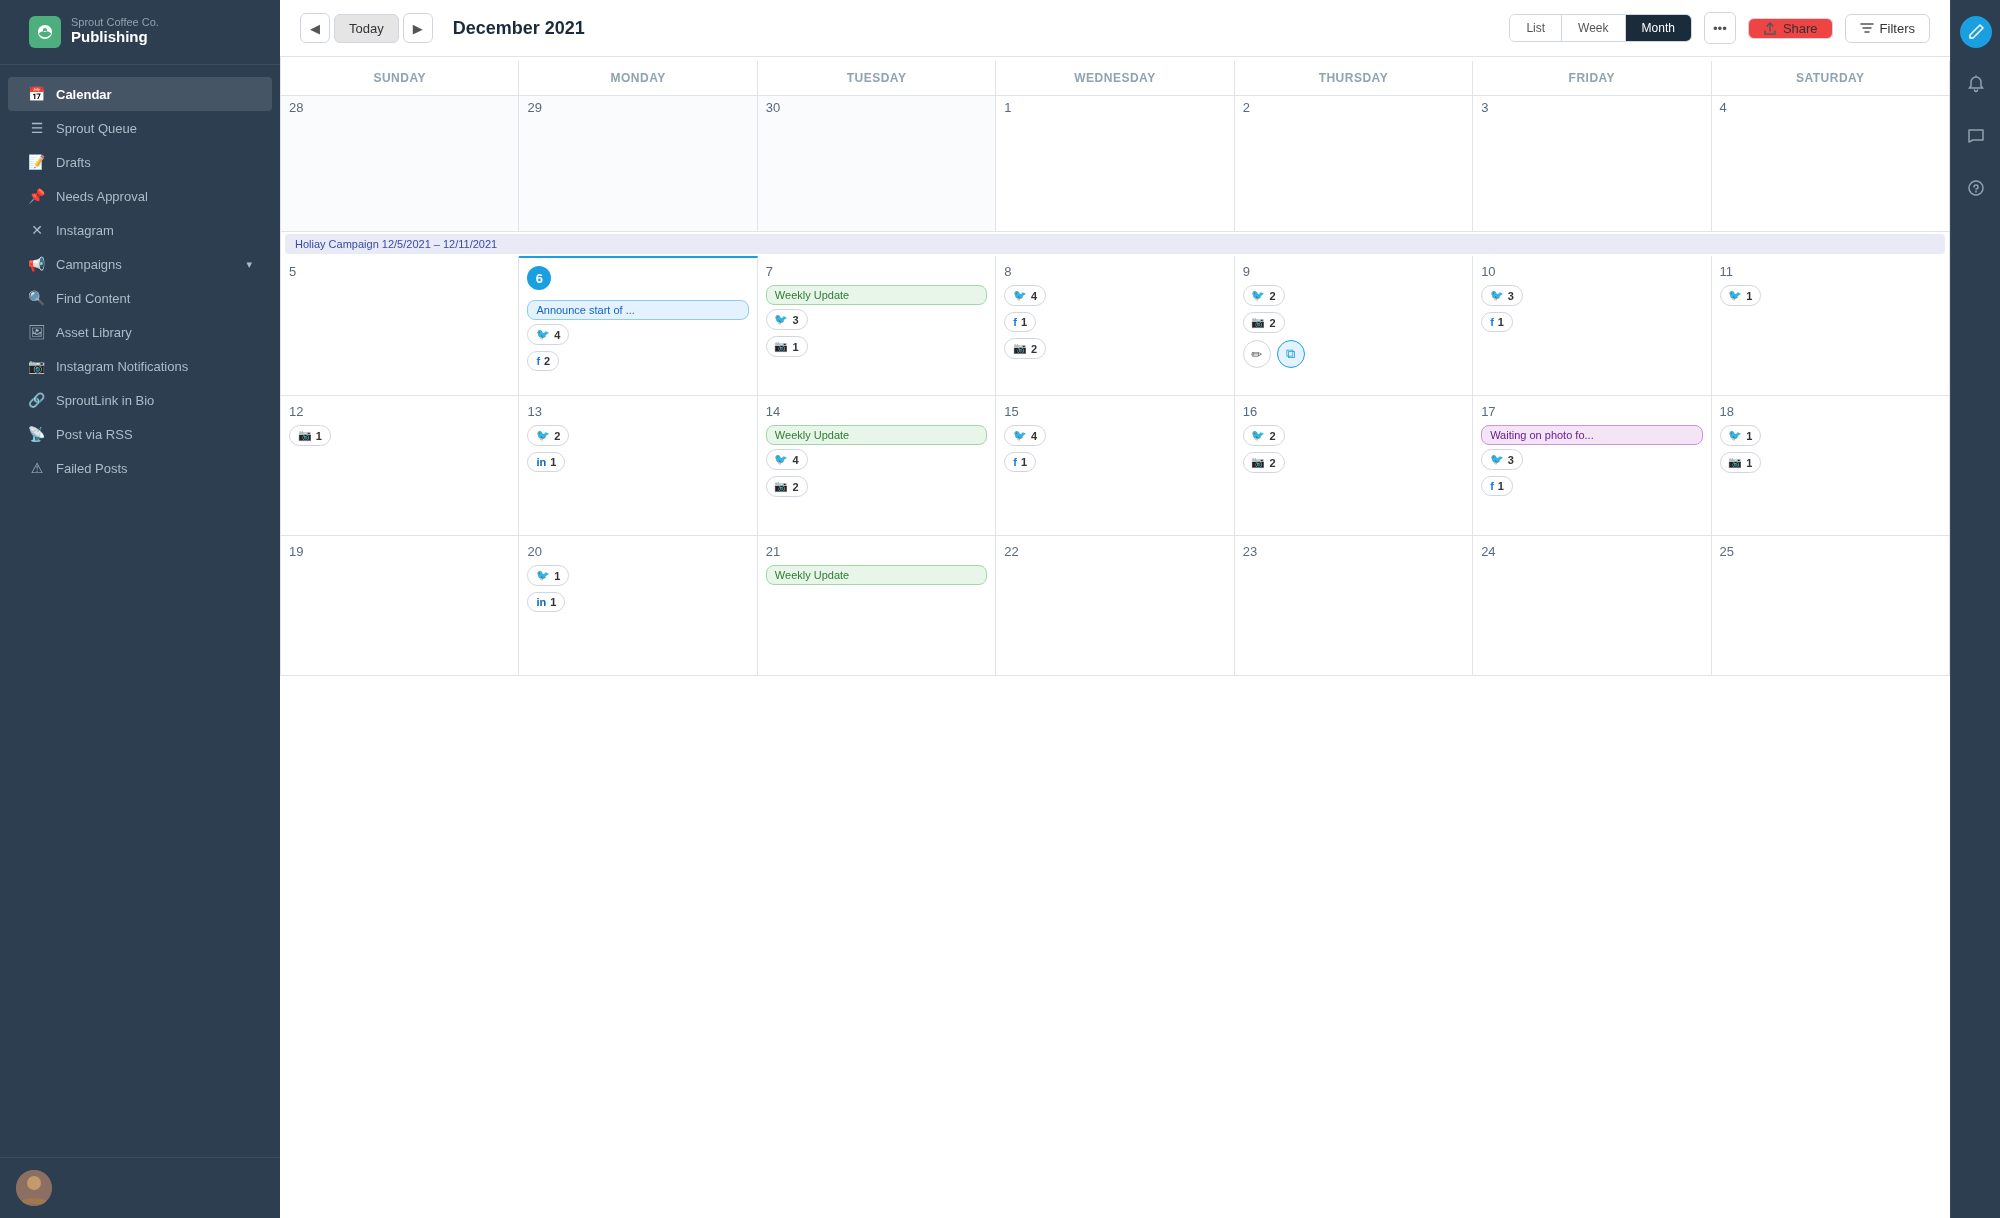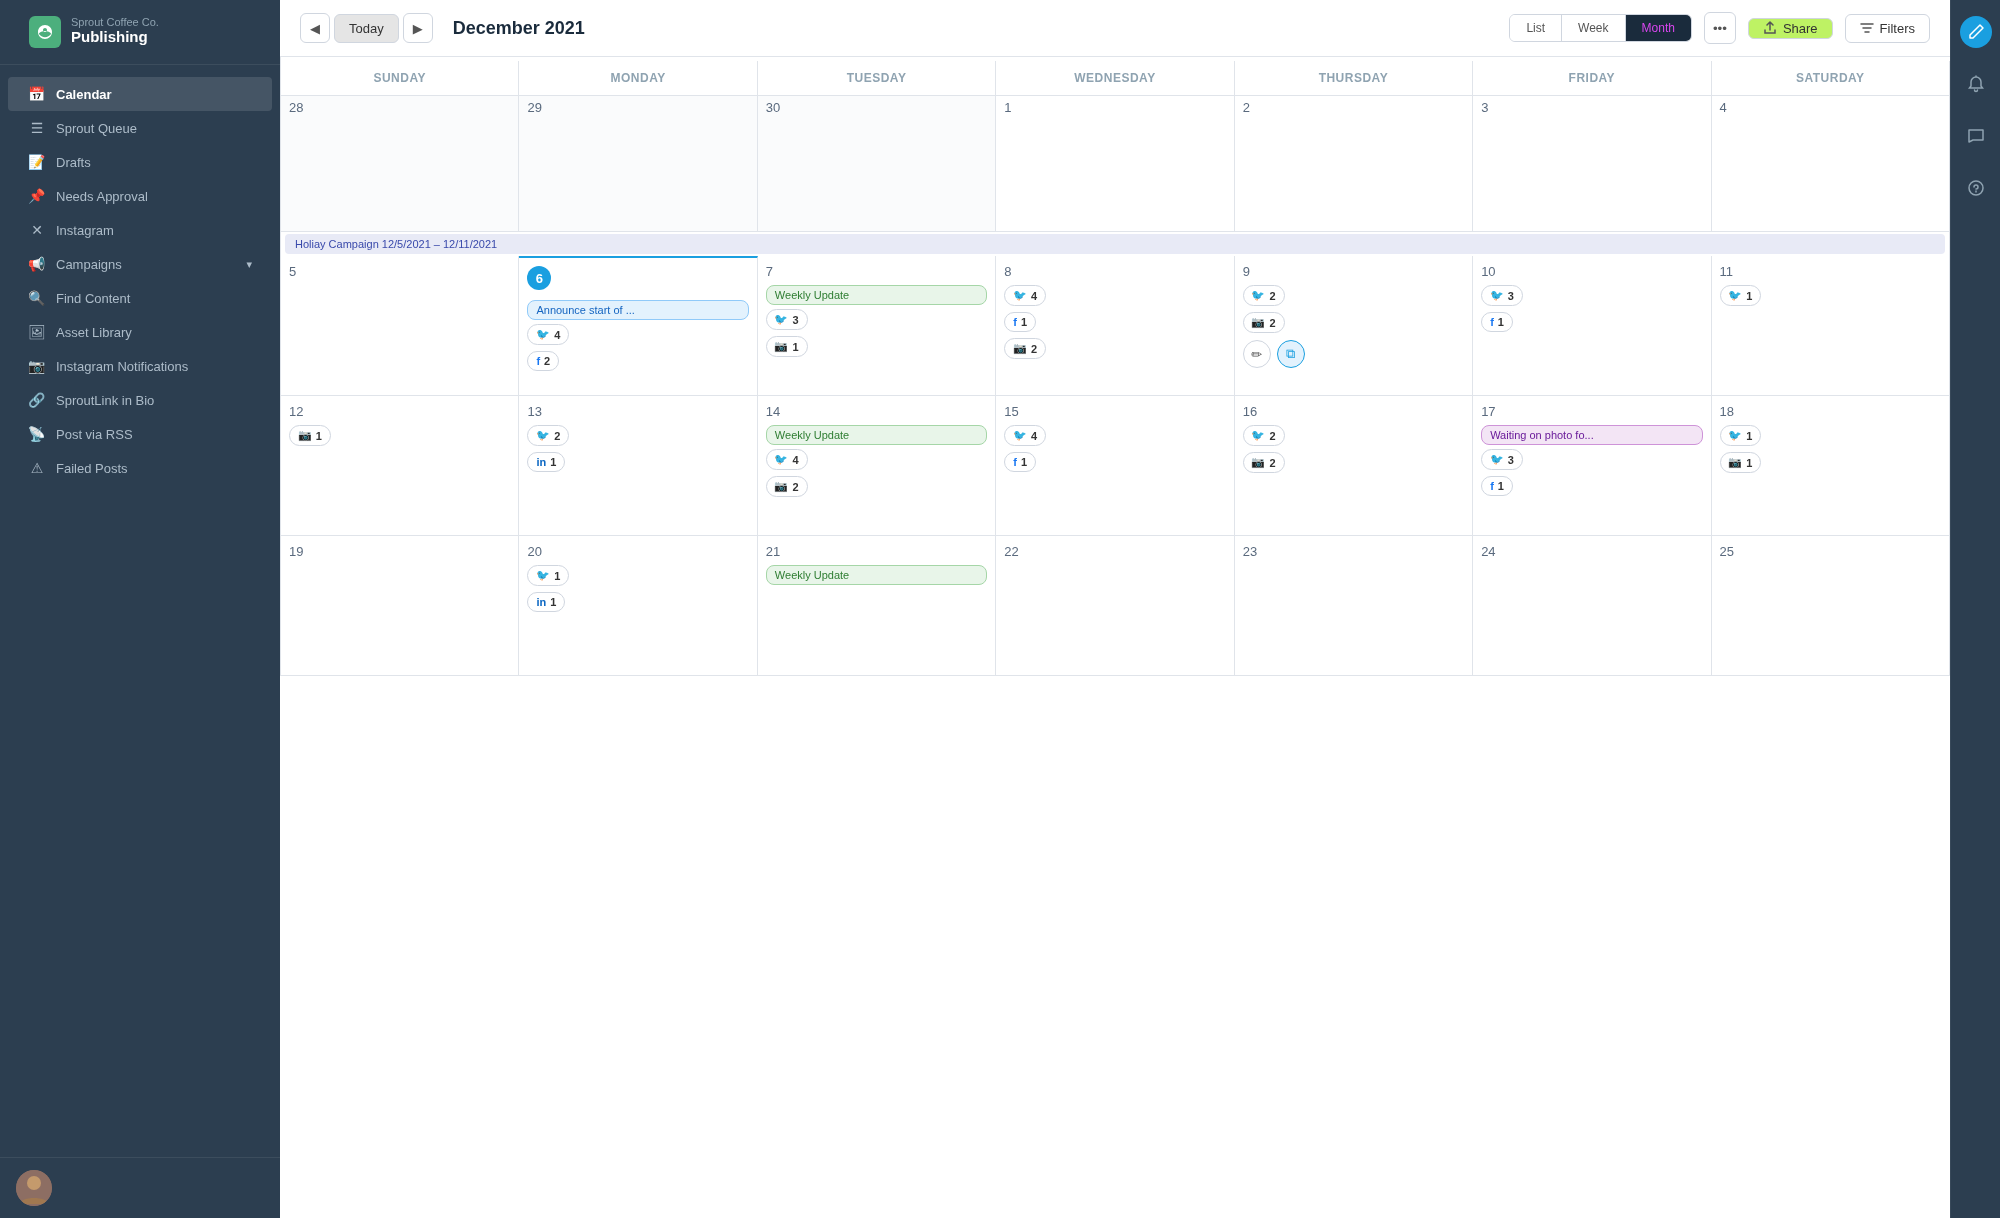--- a/index.html
+++ b/index.html
@@ -31,23 +31,23 @@
 
     
     .toolbar { background: white; border-bottom: 1px solid #e0e4ea; padding: 12px 20px; display: flex; align-items: center; gap: 12px; flex-shrink: 0; }
     .nav-arrows { display: flex; align-items: center; gap: 4px; }
     .nav-btn { width: 30px; height: 30px; border: 1px solid #d0d6df; border-radius: 6px; background: white; cursor: pointer; display: flex; align-items: center; justify-content: center; font-size: 13px; color: #555; }
     .today-btn { padding: 6px 14px; border: 1px solid #d0d6df; border-radius: 6px; background: #e5e5e5; cursor: pointer; font-size: 13px; color: #333; }
     .month-title { font-size: 18px; font-weight: 700; color: #1a2b3c; margin-left: 8px; flex: 1; }
     .view-toggle { display: flex; border: 1px solid #d0d6df; border-radius: 6px; overflow: hidden; }
     .view-btn { padding: 6px 16px; background: white; border: none; cursor: pointer; font-size: 12px; color: #555; border-right: 1px solid #d0d6df; }
     .view-btn:last-child { border-right: none; }
-    .view-btn.active { background: #1a2b3c; color: #d946ef; }
+    .view-btn.active { background: #1a2b3c; color: #ffffff; }
     .more-btn { width: 32px; height: 32px; border: 1px solid #d0d6df; border-radius: 6px; background: white; cursor: pointer; display: flex; align-items: center; justify-content: center; color: #555; }
-    .share-btn { padding: 2px 14px; border: 1px solid #d0d6df; border-radius: 6px; background: #bef264; cursor: pointer; font-size: 13px; color: #333; display: flex; align-items: flex-start; gap: 6px; }
+    .share-btn { padding: 2px 14px; border: 1px solid #d0d6df; border-radius: 6px; background: #ef4444; cursor: pointer; font-size: 13px; color: #333; display: flex; align-items: flex-end; gap: 6px; }
     .filters-btn { padding: 6px 14px; border: 1px solid #d0d6df; border-radius: 6px; background: white; cursor: pointer; font-size: 13px; color: #333; display: flex; align-items: center; gap: 6px; }
 
     
     .calendar-container { flex: 1; overflow: auto; background: white; }
     .calendar-grid { display: grid; grid-template-columns: repeat(7, 1fr); border-left: 1px solid #e0e4ea; min-width: 900px; }
     .day-header { text-align: center; padding: 10px; font-size: 12px; font-weight: 600; color: #8fa3b1; background: white; border-bottom: 1px solid #e0e4ea; border-right: 1px solid #e0e4ea; text-transform: uppercase; letter-spacing: 0.5px; position: sticky; top: 4px; z-index: 2; }
     .day-cell { border-right: 1px solid #e0e4ea; border-bottom: 1px solid #e0e4ea; padding: 8px; min-height: 140px; vertical-align: top; background: white; }
     .day-cell.other-month { background: #fafbfc; }
     .day-number { font-size: 13px; font-weight: 500; color: #5a6a7e; margin-bottom: 6px; display: block; }
     .event-banner { border-radius: 8px; padding: 3px 8px; font-size: 11px; font-weight: 500; margin-bottom: 4px; cursor: pointer; }

